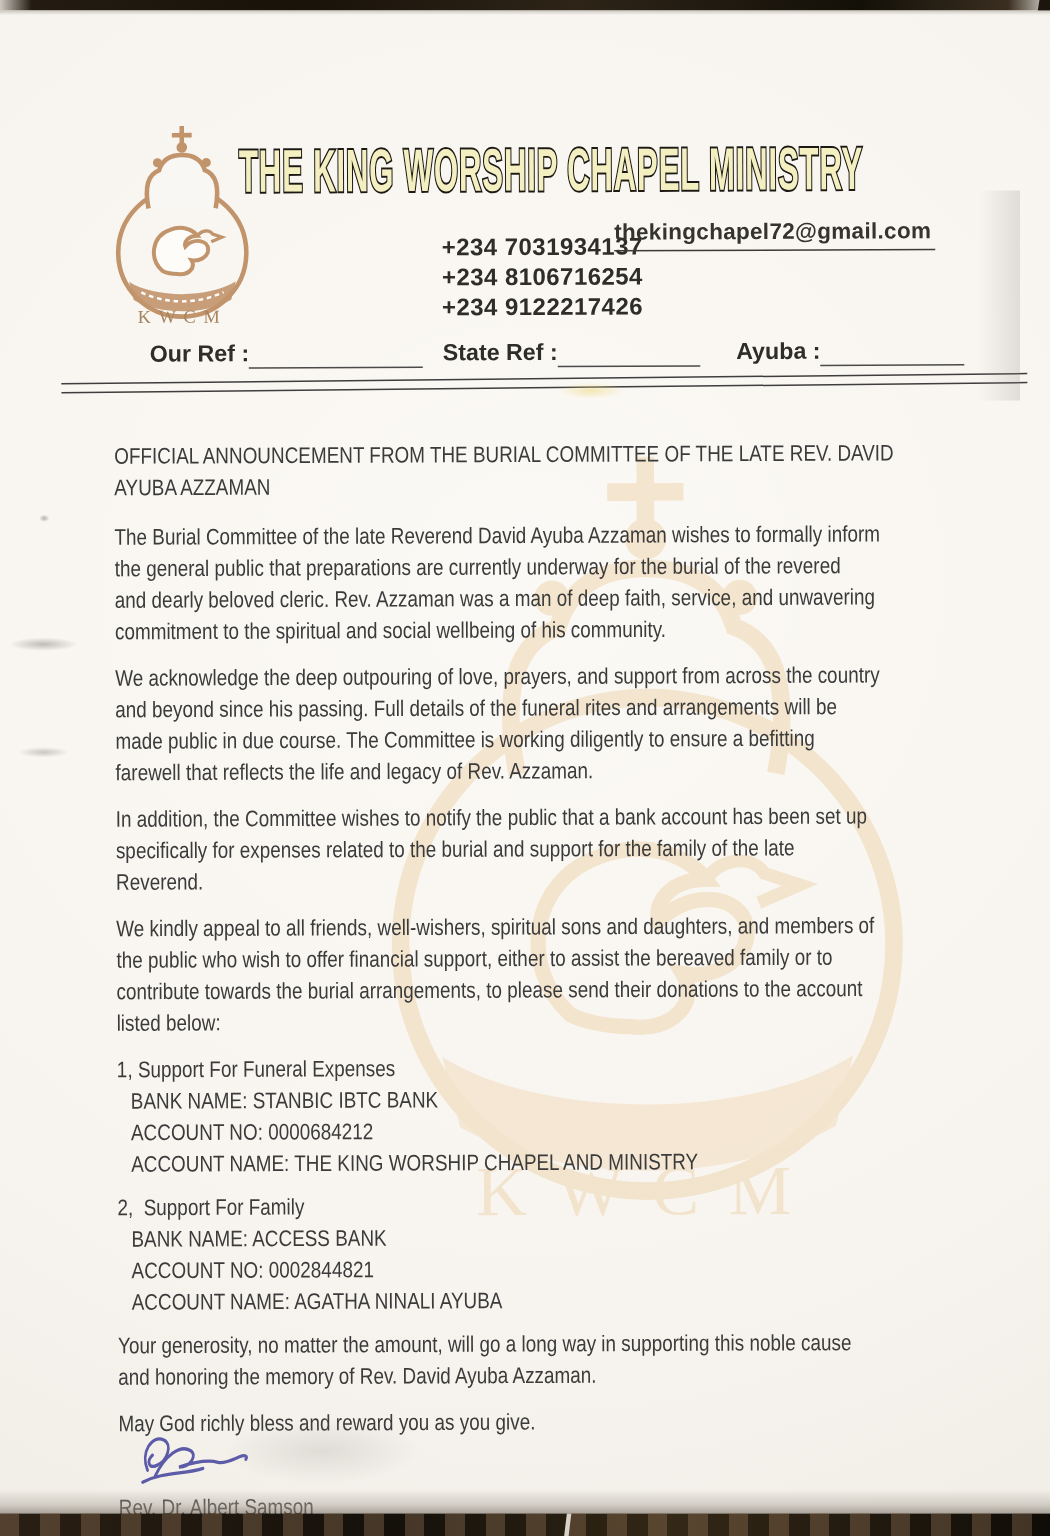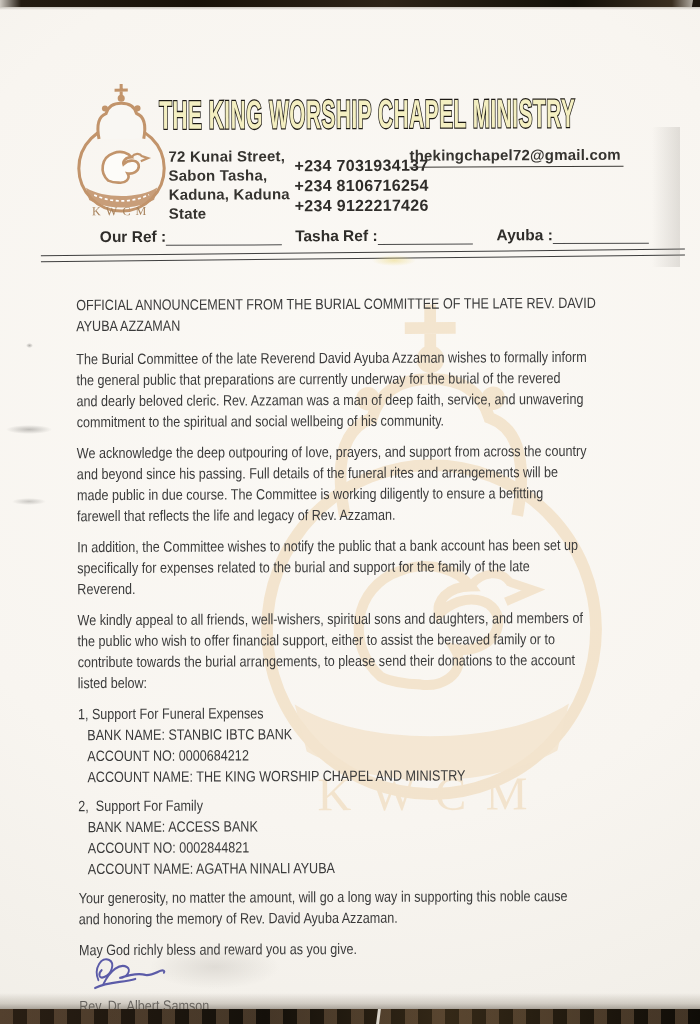--- a/index.html
+++ b/index.html
@@ -141,34 +141,30 @@
         <circle cx="76" cy="26" r="3" fill="currentColor"></circle>
         <path d="M47 97 C38 89 40 74 52 70 C60 67 67 70 70 74 C64 74 61 78 62 81 C68 75 77 77 77 83 C77 88 71 91 66 90 C69 95 64 100 57 99 C53 99 49 98 47 97 Z" fill="#fdfcf9" stroke="currentColor" stroke-width="2.6"></path>
         <path d="M70 74 C73 70 78 70 80 73 L86 75 L79 78" fill="none" stroke="currentColor" stroke-width="2.2"></path>
         <path d="M25 104 C42 115 78 115 95 104 L92 116 C74 126 46 126 28 116 Z" fill="currentColor" opacity=".9"></path>
         <path d="M33 111 C50 119 70 119 87 111" stroke="#fff" stroke-width="1.6" stroke-dasharray="3 2.5" fill="none"></path>
         <text x="60" y="131" text-anchor="middle" font-size="12" letter-spacing="5" font-family="Liberation Serif, serif" fill="#a8835d">KWCM</text>
       </svg>
 
       <div class="org-title">THE KING WORSHIP CHAPEL MINISTRY</div>
 
-      <div class="address">72 Kunai Street,
-Sabon Tasha,
-Kaduna, Kaduna
-State</div>
       <div class="phones">+234 7031934137
 +234 8106716254
 +234 9122217426</div>
       <div class="email">thekingchapel72@gmail.com</div>
 
       <div class="ref-row">
         <span>Our Ref :</span>
         <span class="ref-line" style="width:116px;"></span>
         <span style="width:13px;"></span>
-        <span>Tasha Ref :</span>
+        <span>State Ref :</span>
         <span class="ref-line" style="width:95px;"></span>
         <span style="width:24px;"></span>
         <span>Ayuba :</span>
         <span class="ref-line" style="width:96px;"></span>
       </div>
 
       <div class="rule-double"></div>
 
       <div class="letter-body">
         <div class="para subject">OFFICIAL ANNOUNCEMENT FROM THE BURIAL COMMITTEE OF THE LATE REV. DAVID

